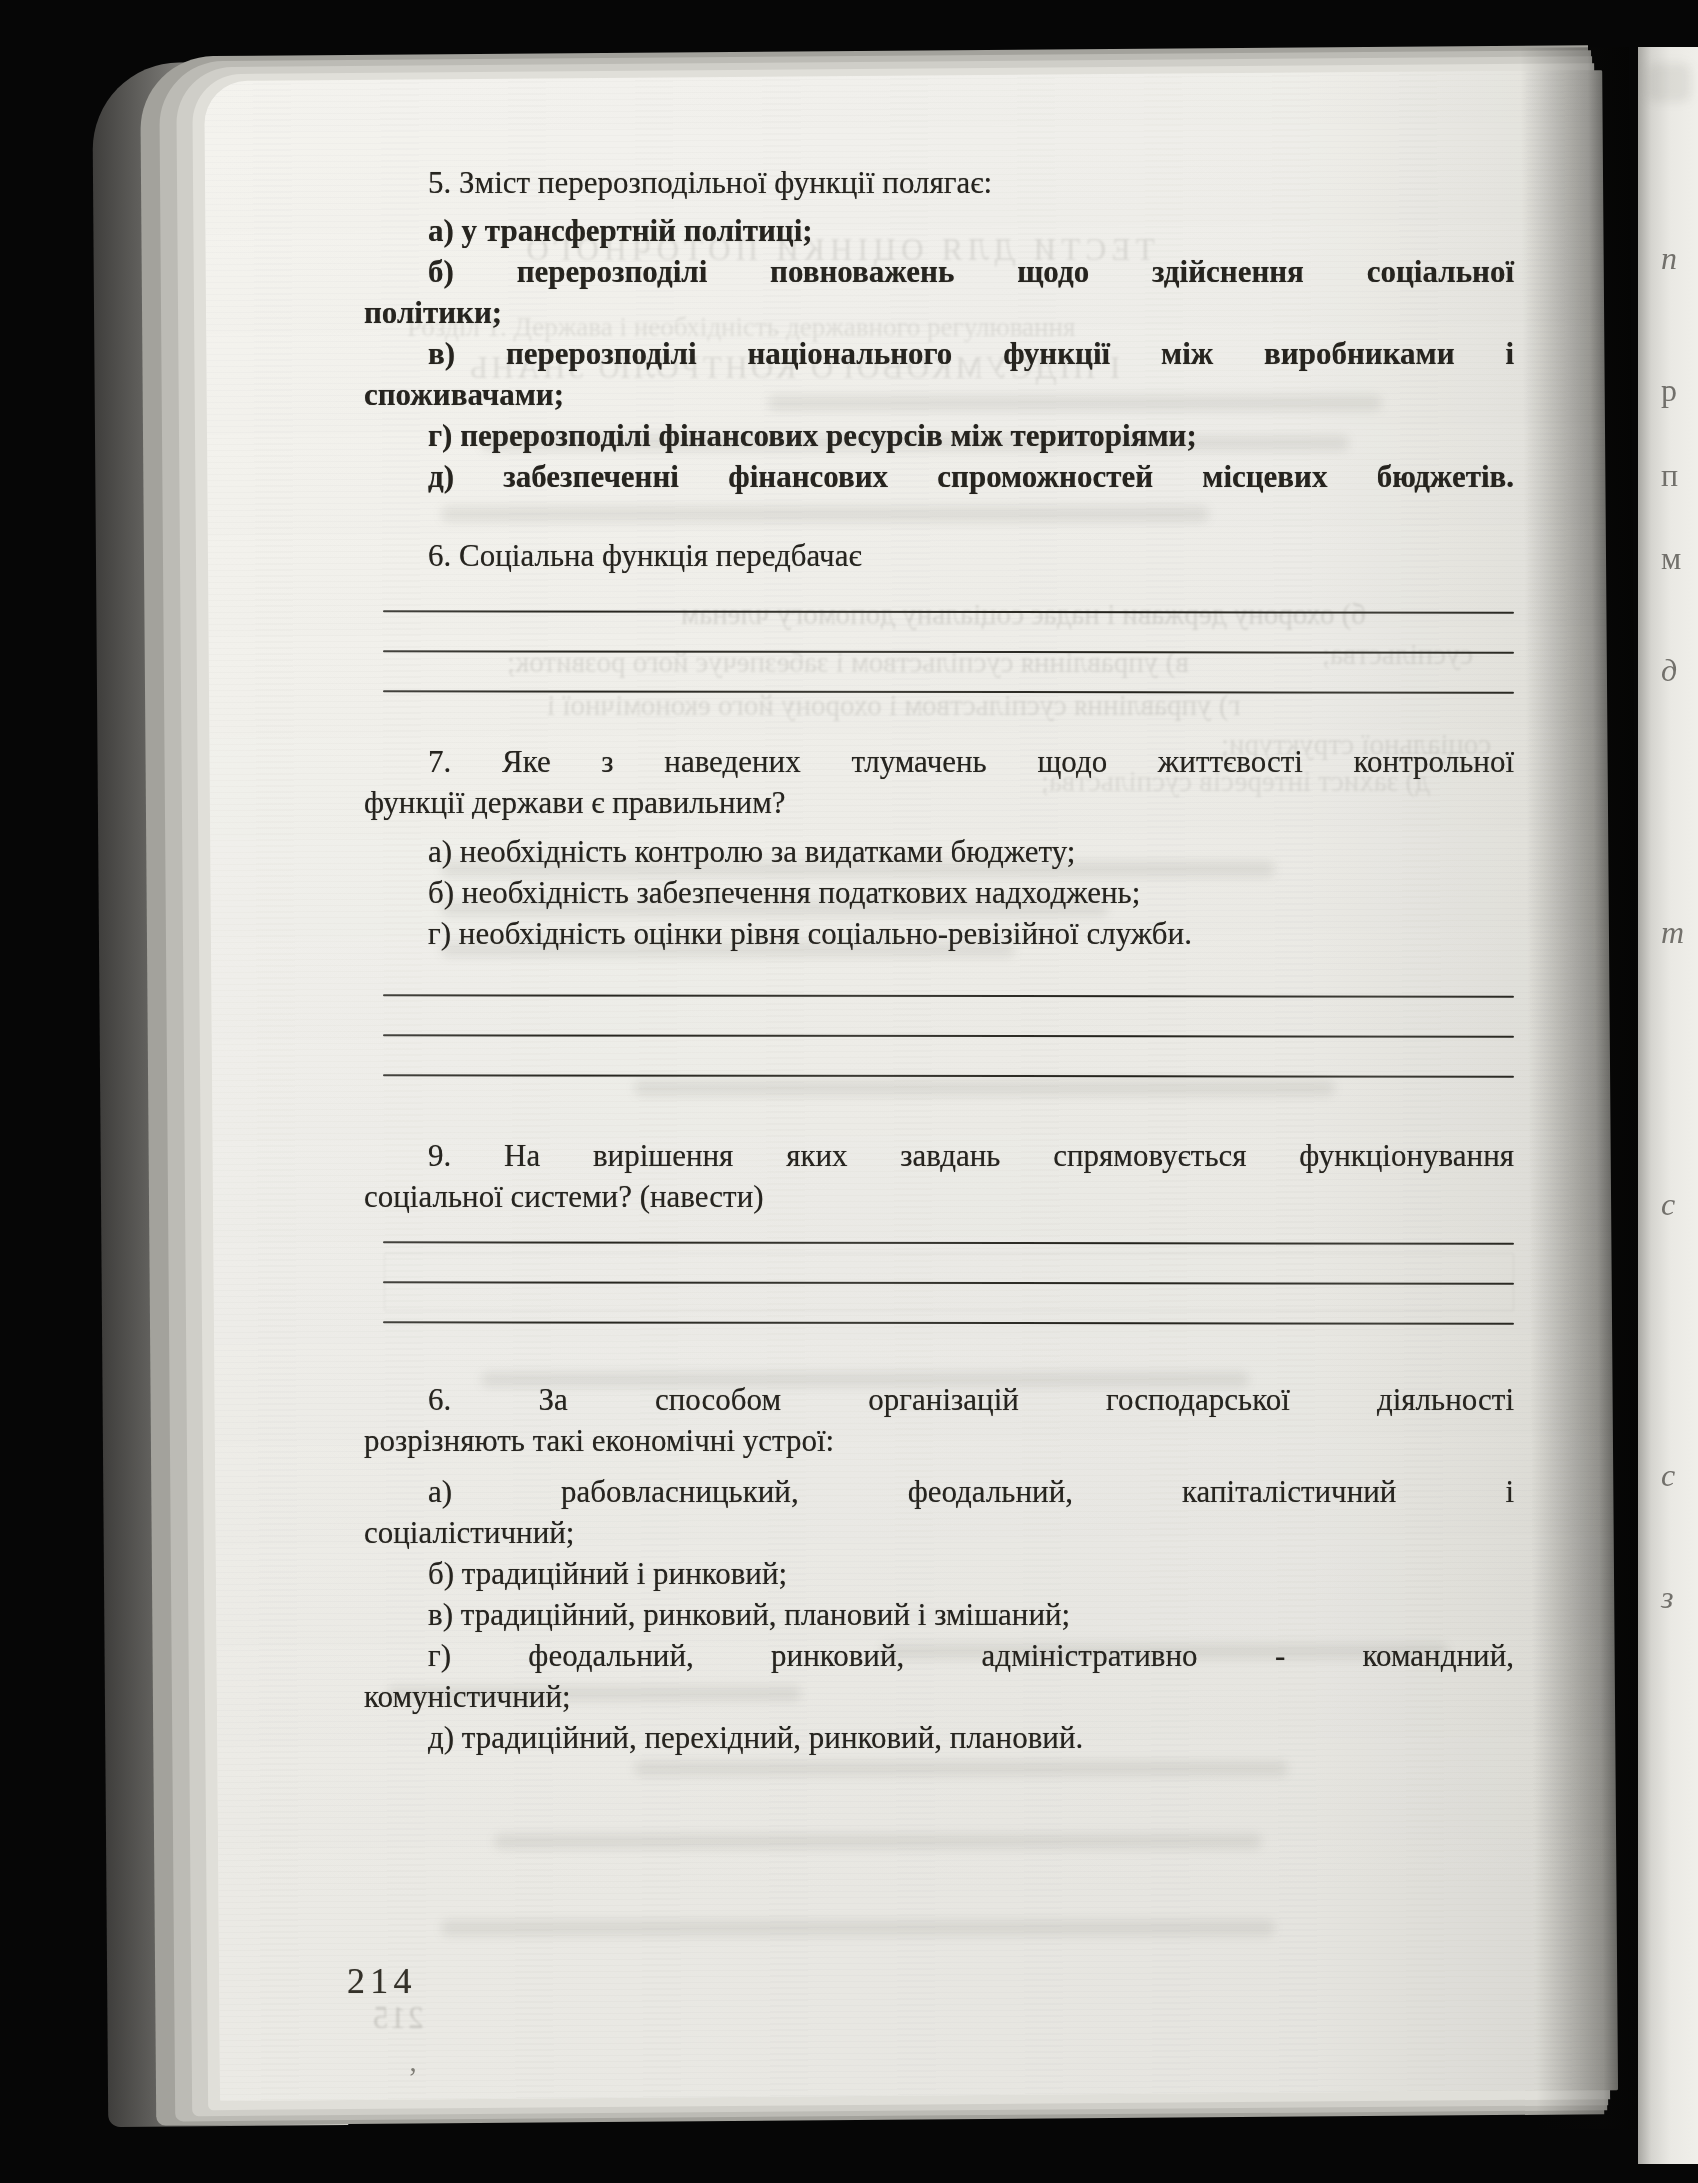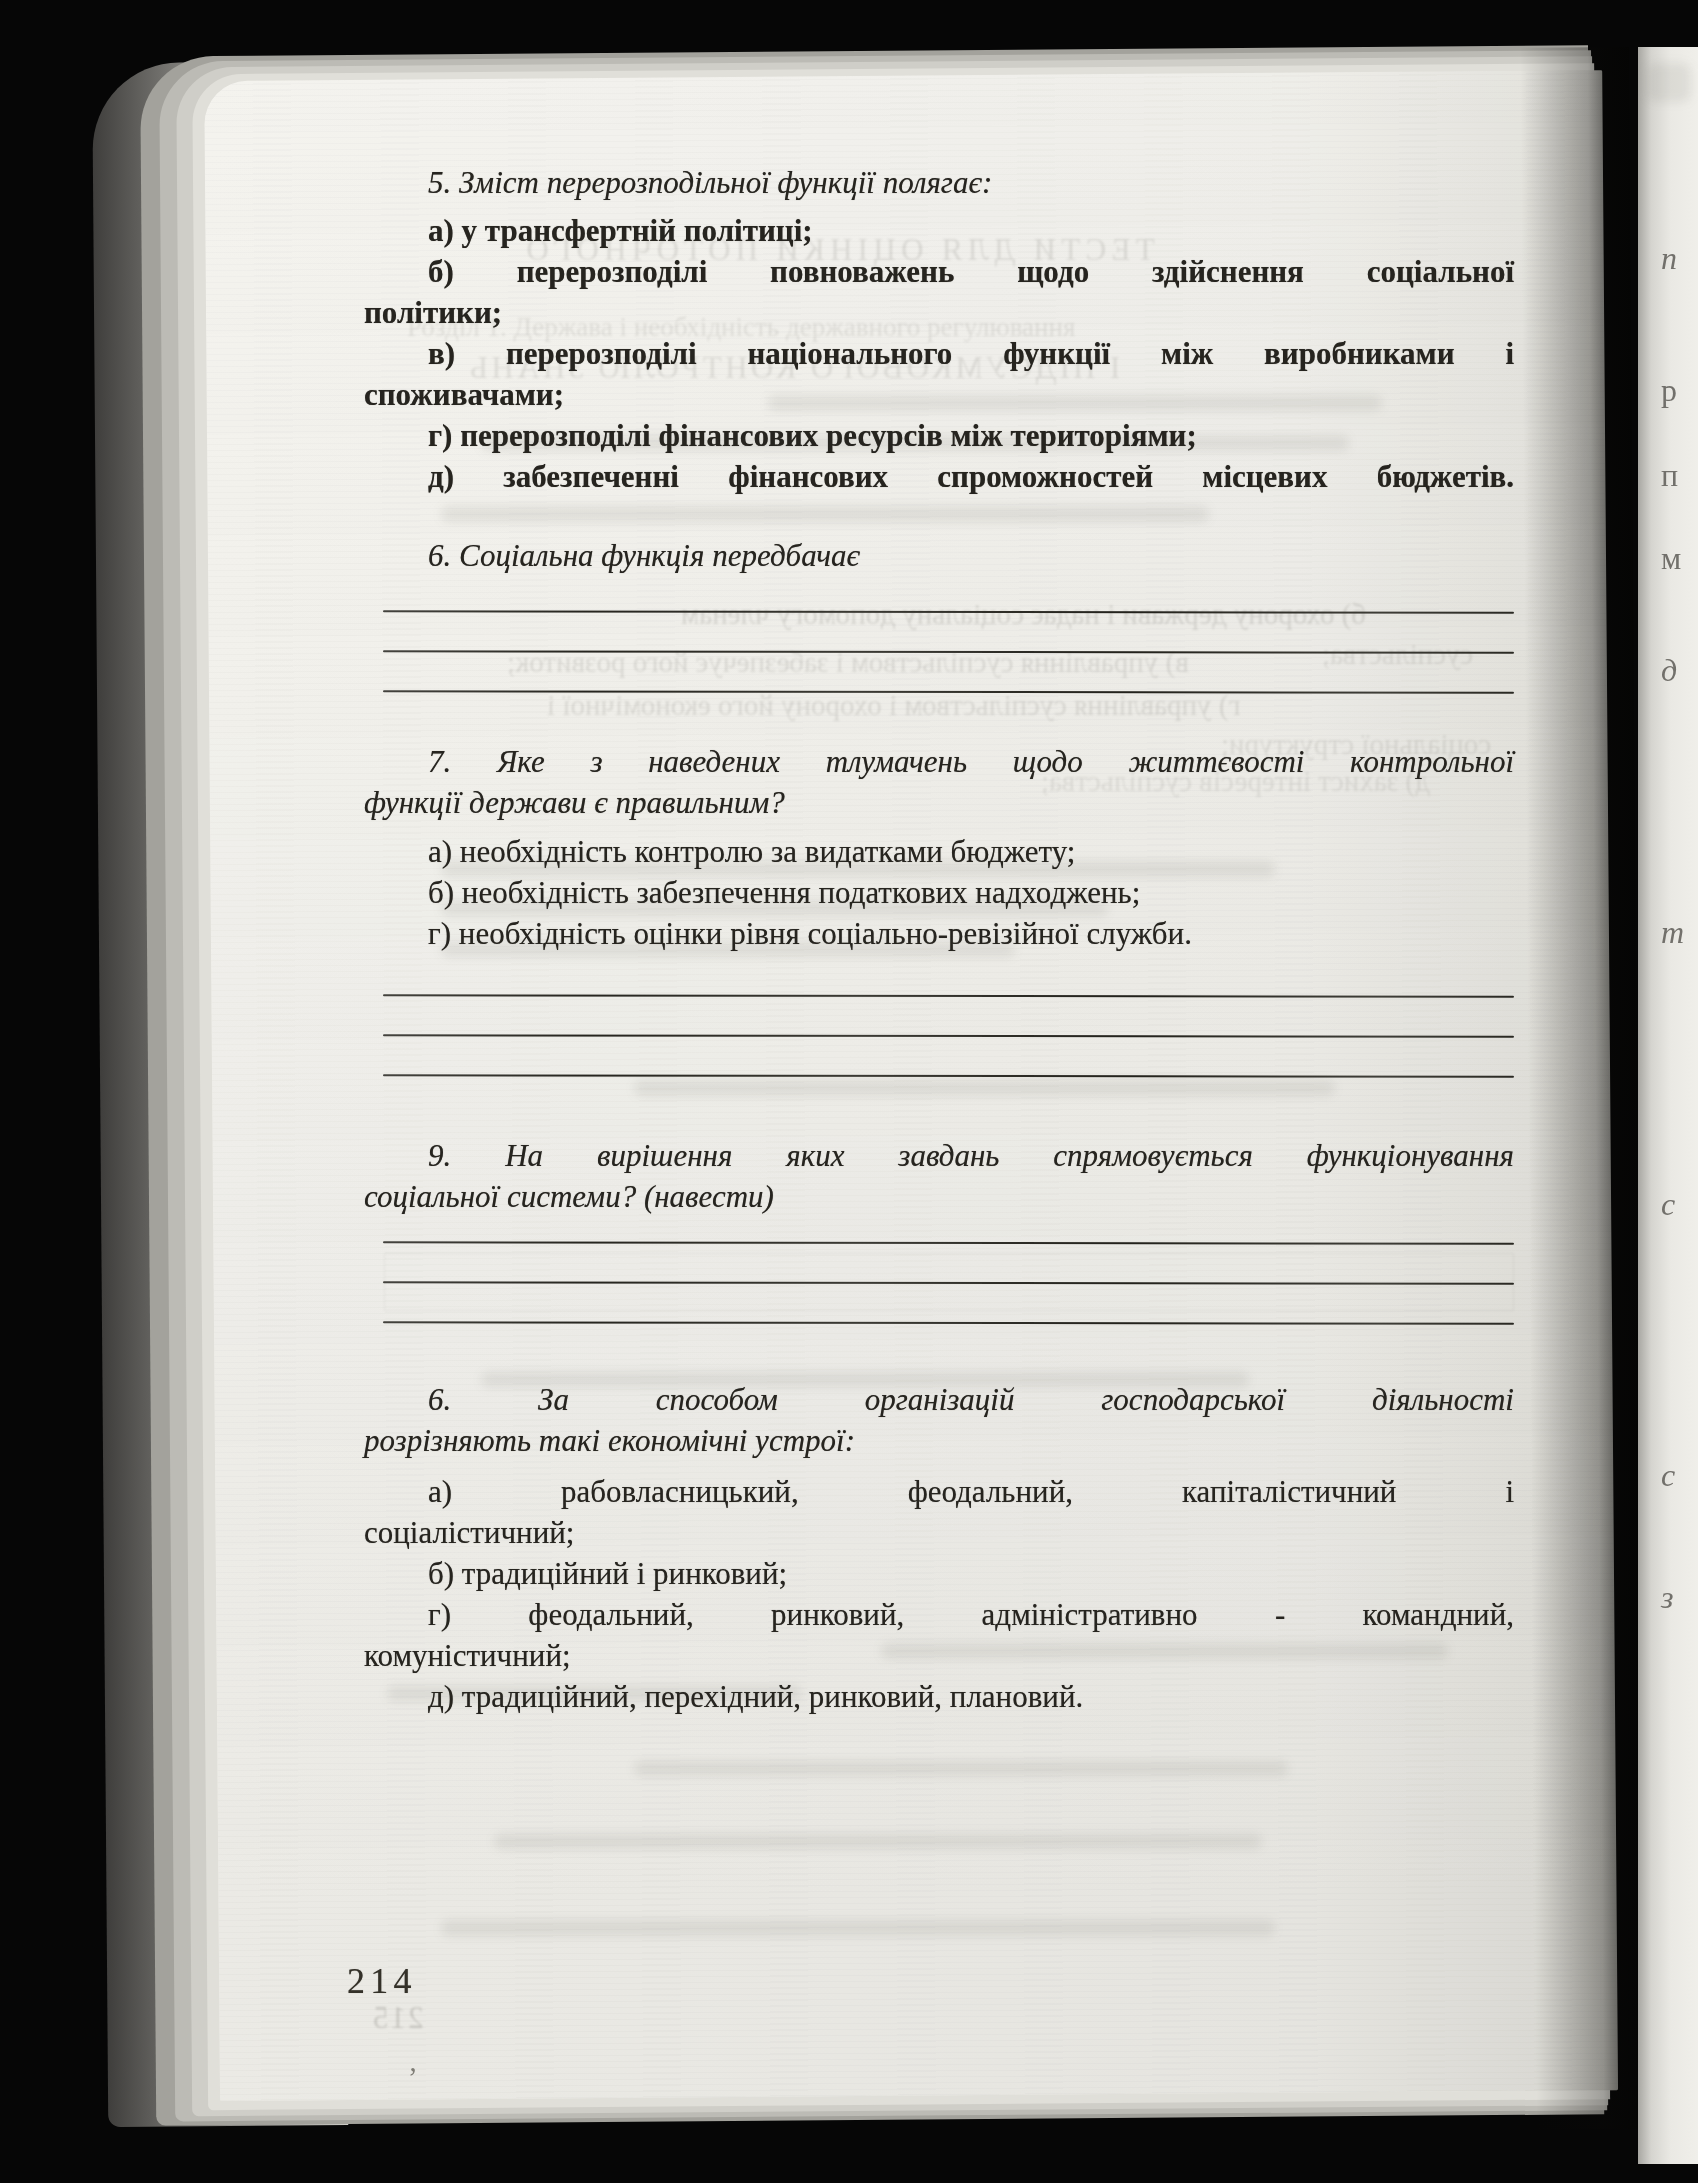--- a/index.html
+++ b/index.html
@@ -39,21 +39,21 @@
          font-family:"Liberation Serif","DejaVu Serif",serif;}
   .ghost.mirror{transform:scaleX(-1);transform-origin:center;}
   .smudge{position:absolute;background:rgba(92,90,82,0.10);filter:blur(4.7px);border-radius:9.3px;}
   .smudge-box{position:absolute;left:384px;top:1253px;width:1128px;height:56px;
          border:1.3px solid rgba(80,78,70,0.07);filter:blur(1.3px);}
 
   
   .content{position:absolute;left:364px;top:162px;width:1150px;color:#26241f;
            font-size:31px;line-height:41px;
            text-shadow:0 0 0.7px rgba(35,32,27,0.55);}
-  .qheading{font-style:italic;}
+  .qheading{}
   .hline,.oline{min-height:41px;}
   .first{text-indent:64px;}
   .spread{text-align:justify;text-align-last:justify;}
   .answer-line{height:2px;margin-top:38px;margin-left:18.7px;
        background:linear-gradient(90deg,#44433e 0%,#26251f 18%,#3b3a34 42%,#23221c 66%,#3e3d37 88%,#2a2923 100%);
        border-radius:1.3px;transform:rotate(0.08deg);}
   .page-number{position:absolute;left:347px;top:1960px;font-size:36px;letter-spacing:5.3px;
        color:#343129;text-shadow:0 0 0.7px rgba(40,36,30,0.5);}
   .stray-mark{position:absolute;left:408px;top:2061px;font-size:29px;color:#3a382f;opacity:0.6;}
 </style>
@@ -190,20 +190,23 @@
           </div>
           <div style="margin-top: 10px;">
             <div>
               <div class="oline first spread">а)  рабовласницький,  феодальний,  капіталістичний  і</div>
               <div class="oline">соціалістичний;</div>
             </div>
             <div>
               <div class="oline first">б) традиційний і ринковий;</div>
             </div>
             <div>
+              <div class="oline first">в) традиційний, ринковий, плановий і змішаний;</div>
+            </div>
+            <div>
               <div class="oline first spread">г)  феодальний,  ринковий,  адміністративно - командний,</div>
               <div class="oline">комуністичний;</div>
             </div>
             <div>
               <div class="oline first">д) традиційний, перехідний, ринковий, плановий.</div>
             </div>
           </div>
         </div>
       </div>
   </div>

